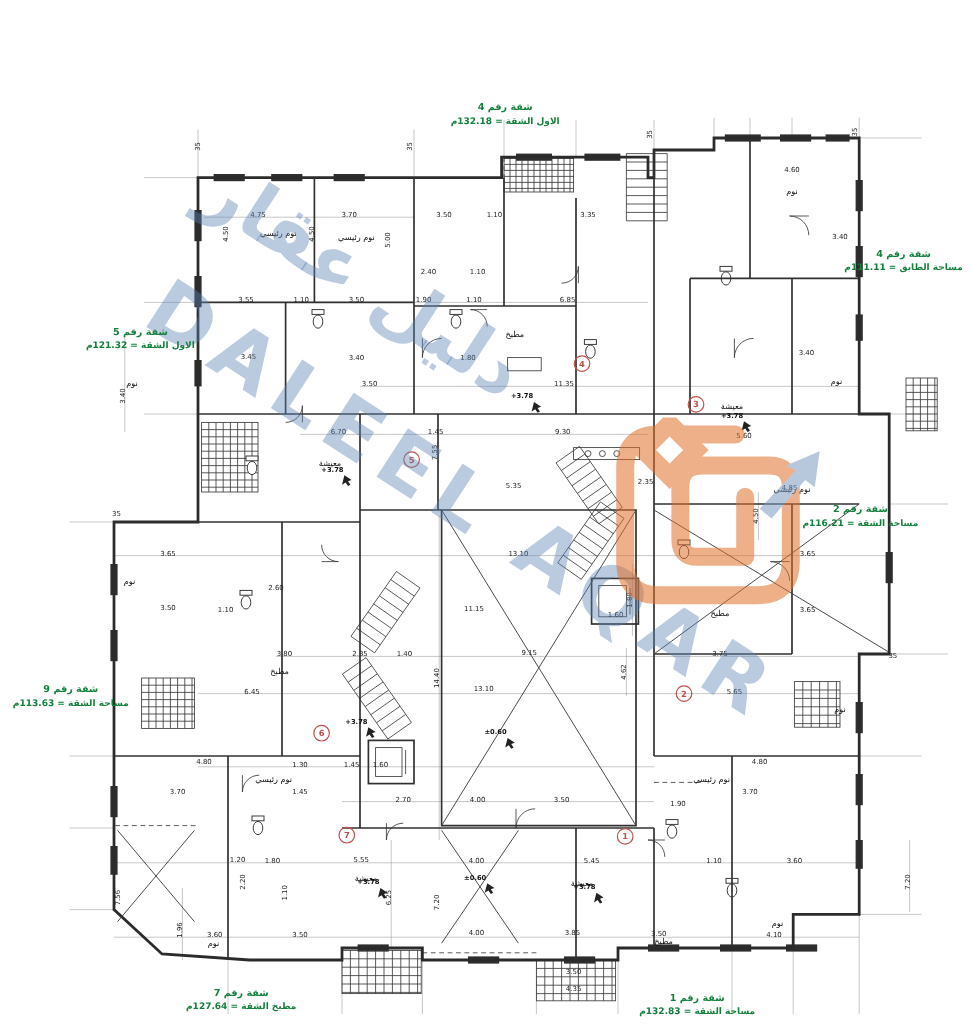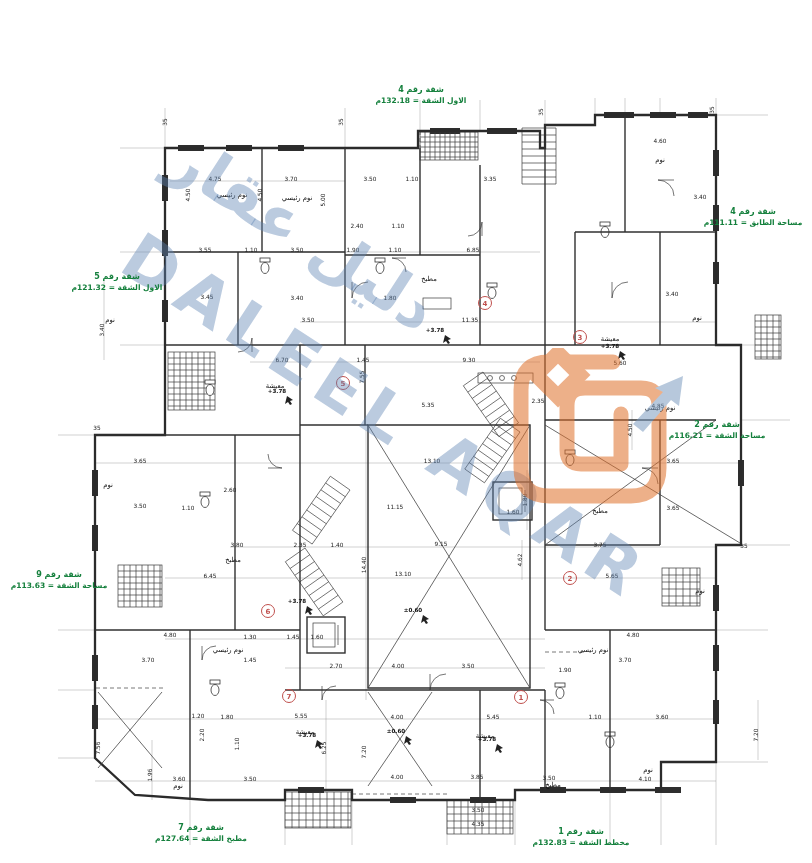--- a/index.html
+++ b/index.html
@@ -578,16 +578,16 @@
   <div class="apt pos-4">
     <div class="apt-name">شقة رقم 9</div>
     <div class="apt-area">مساحة الشقة = 113.63م</div>
   </div>
   <div class="apt pos-5">
     <div class="apt-name">شقة رقم 7</div>
     <div class="apt-area">مطبخ الشقة = 127.64م</div>
   </div>
   <div class="apt pos-6">
     <div class="apt-name">شقة رقم 1</div>
-    <div class="apt-area">مخطط الشقة = 132.83م</div>
+    <div class="apt-area">مساحة الشقة = 132.83م</div>
   </div>
 
 </div>
 
 </body></html>

